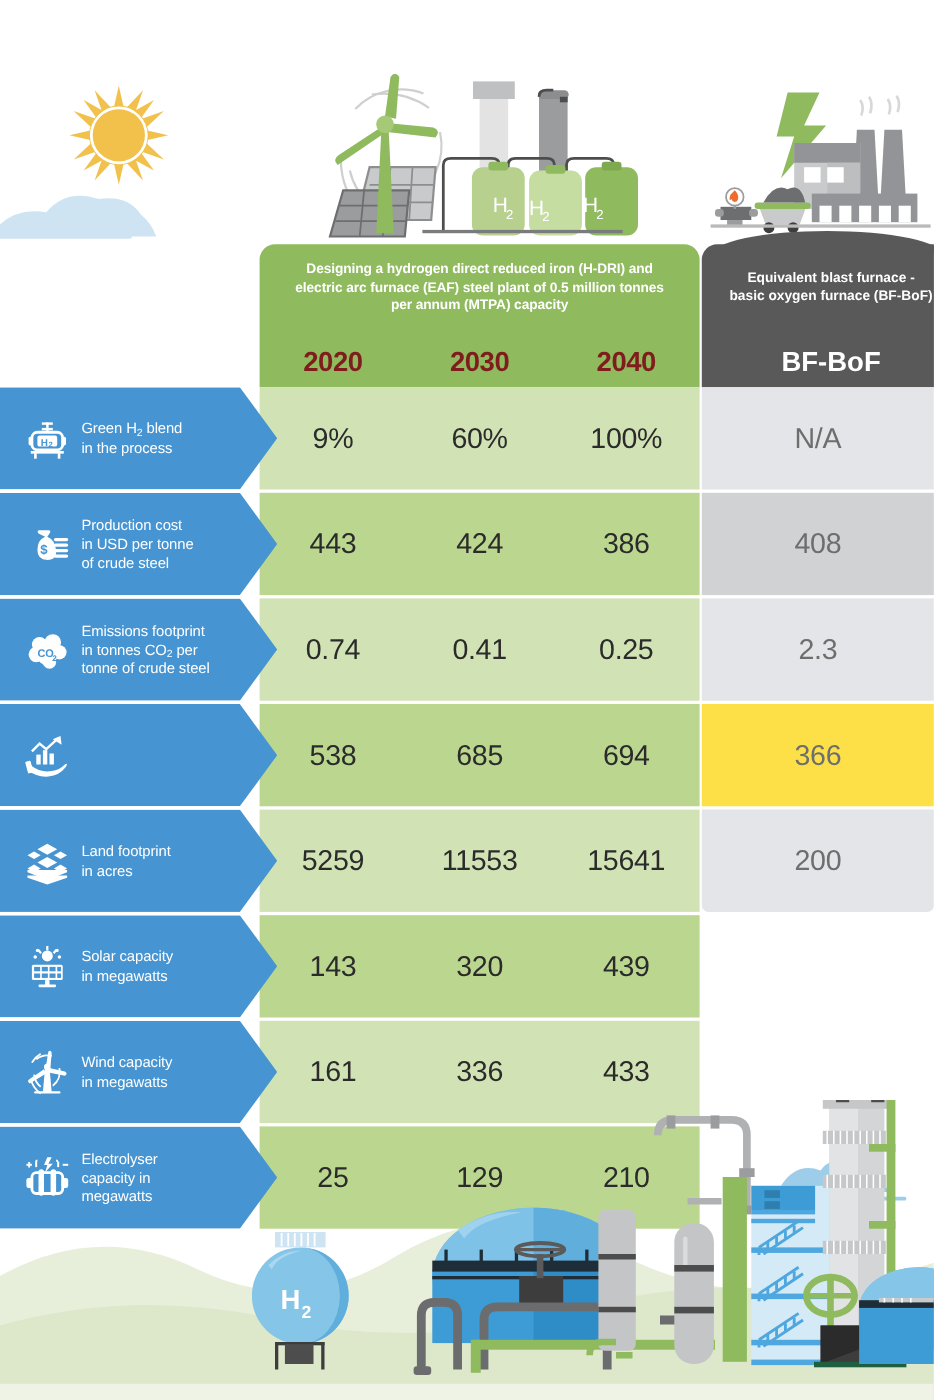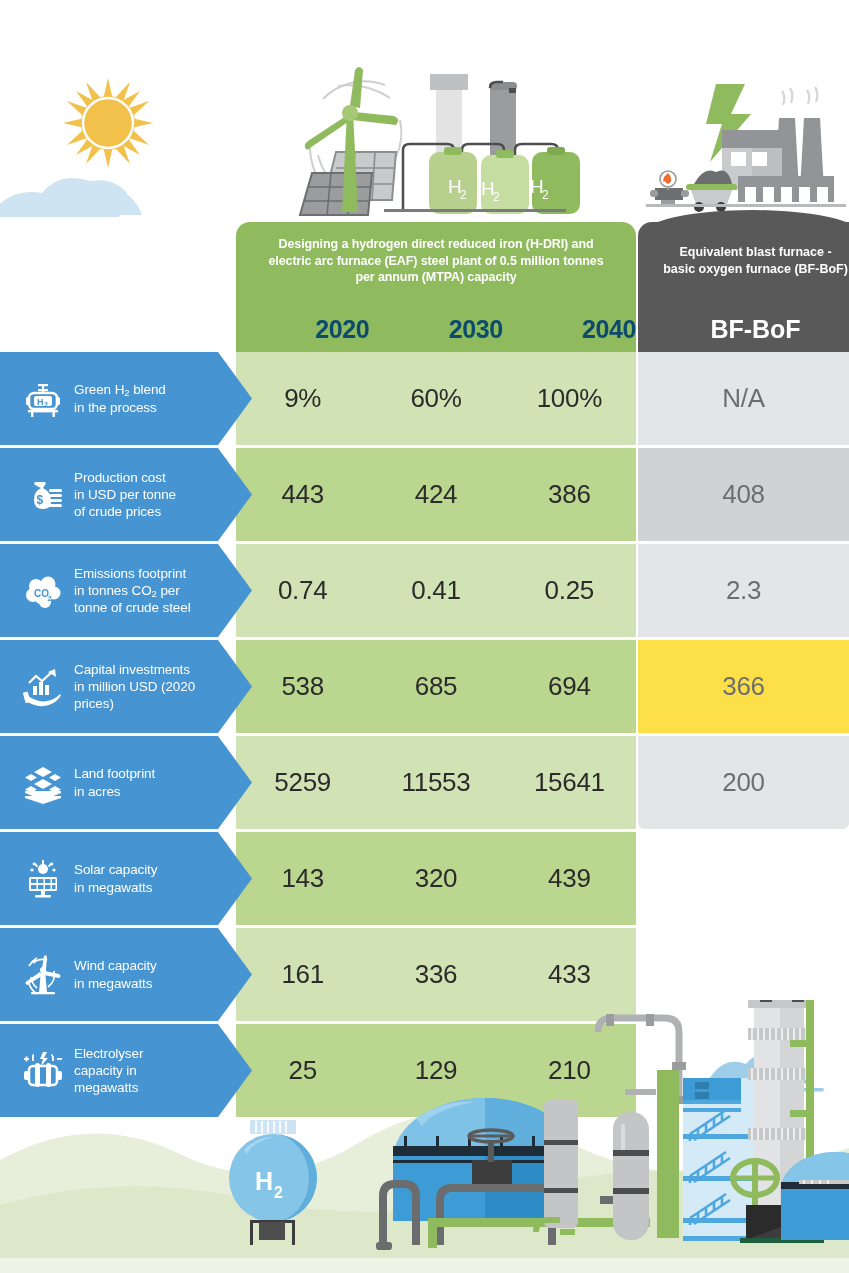--- a/index.html
+++ b/index.html
@@ -23,21 +23,21 @@
   }
   .hdr-green .title {
     color:#fff; font-size:12.5px; font-weight:bold; line-height:1.32;
     text-align:center; padding:14px 22px 0 22px; letter-spacing:-0.1px;
   }
   .hdr-years {
     position:absolute; left:0; bottom:8px; width:100%;
     display:flex;
   }
   .hdr-years .yr {
-    flex:1; text-align:right; color:#0c4a6e; font-size:25px; font-weight:bold;
+    flex:1; text-align:center; color:#7f1d1d; font-size:25px; font-weight:bold;
     letter-spacing:-0.4px;
   }
   .hdr-gray {
     position:absolute; left:638px; top:222px; width:235px; height:130px;
     background:#595959; border-radius:14px 14px 0 0;
     display:flex; flex-direction:column; align-items:center;
   }
   .hdr-gray .title {
     color:#fff; font-size:12.5px; font-weight:bold; line-height:1.32;
     text-align:center; padding:22px 24px 0 24px;
@@ -303,21 +303,21 @@
           <text x="15.5" y="31" font-size="12" fill="#4694D1" font-family="Liberation Sans, sans-serif" font-weight="bold">$</text>
           <rect x="28" y="16" width="13" height="3" rx="1.5"></rect>
           <rect x="28" y="21" width="13" height="3" rx="1.5"></rect>
           <rect x="28" y="26" width="13" height="3" rx="1.5"></rect>
           <rect x="28" y="31" width="13" height="3" rx="1.5"></rect>
         </svg>
       </div>
       <div class="label-text">
         <span>Production cost</span><br>
         <span>in USD per tonne</span><br>
-        <span>of crude prices</span>
+        <span>of crude steel</span>
       </div>
     </div>
   </div>
 
   <div class="row" style="top:544px;height:93px;">
     <div class="green-cells" style="background:#D1E3B4;">
       <div class="cell">0.74</div>
       <div class="cell">0.41</div>
       <div class="cell">0.25</div>
     </div>
@@ -354,25 +354,20 @@
       <div class="label-icon">
         <svg width="44" height="44" viewBox="0 0 44 44" fill="#ffffff">
           <polyline points="8,18 15,11 21,16 32,6" fill="none" stroke="#fff" stroke-width="2.2"></polyline>
           <polygon points="34,4 35,12 27,7"></polygon>
           <rect x="12" y="21" width="4" height="9"></rect>
           <rect x="18" y="17" width="4" height="13"></rect>
           <rect x="24" y="20" width="4" height="10"></rect>
           <path d="M6,30 q10,8 20,6 q7,-1 12,-6 q3,-2 1,2 q-6,8 -16,9 q-10,1 -19,-6 z"></path>
           <rect x="3" y="27" width="5" height="11" rx="1" transform="rotate(-15 5 32)"></rect>
         </svg>
-      </div>
-      <div class="label-text">
-        <span>Capital investments</span><br>
-        <span>in million USD (2020</span><br>
-        <span>prices)</span>
       </div>
     </div>
   </div>
 
   <div class="row" style="top:736px;height:93px;">
     <div class="green-cells" style="background:#D1E3B4;">
       <div class="cell">5259</div>
       <div class="cell">11553</div>
       <div class="cell">15641</div>
     </div>

